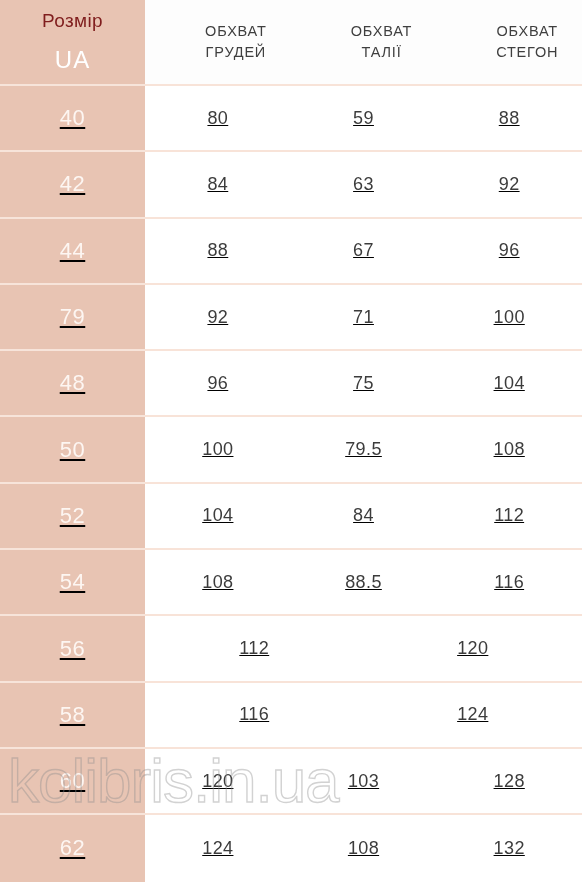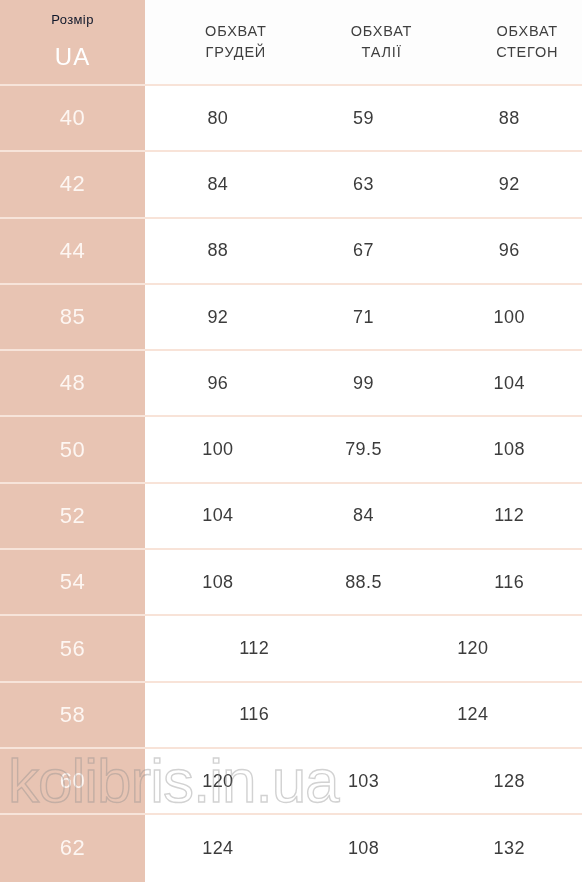--- a/index.html
+++ b/index.html
@@ -83,35 +83,35 @@
     font-size: 14.5px;
     letter-spacing: 0.8px;
     line-height: 1.45;
     text-align: center;
     white-space: pre-line;
     font-weight: 400;
     padding-left: 36px;
   }
 
   .head-small {
-    font-size: 13px;
+    font-size: 19px;
     letter-spacing: 0.4px;
-    color: #0f172a;
+    color: #7f1d1d;
     font-weight: 400;
   }
   .head-big {
     font-size: 24px;
     letter-spacing: 1.2px;
     color: #ffffff;
     font-weight: 400;
     margin-top: 16px;
   }
 
   
-  .row-data { height: 66.3px; }
+  .row-data { height: 66.3px; text-decoration: underline; }
   .row-data .cell-size {
     font-size: 22px;
     font-weight: 400;
     color: #fdf6f2;
     letter-spacing: 0.5px;
   }
   .row-data .cell-val {
     font-size: 18px;
     font-weight: 400;
     letter-spacing: 0.4px;
@@ -180,29 +180,29 @@
           <div class="cell-val">63</div>
           <div class="cell-val">92</div>
         </div>
         <div class="row row-data">
           <div class="cell-size">44</div>
           <div class="cell-val">88</div>
           <div class="cell-val">67</div>
           <div class="cell-val">96</div>
         </div>
         <div class="row row-data">
-          <div class="cell-size">85</div>
+          <div class="cell-size">79</div>
           <div class="cell-val">92</div>
           <div class="cell-val">71</div>
           <div class="cell-val">100</div>
         </div>
         <div class="row row-data">
           <div class="cell-size">48</div>
           <div class="cell-val">96</div>
-          <div class="cell-val">99</div>
+          <div class="cell-val">75</div>
           <div class="cell-val">104</div>
         </div>
         <div class="row row-data">
           <div class="cell-size">50</div>
           <div class="cell-val">100</div>
           <div class="cell-val">79.5</div>
           <div class="cell-val">108</div>
         </div>
         <div class="row row-data">
           <div class="cell-size">52</div>

